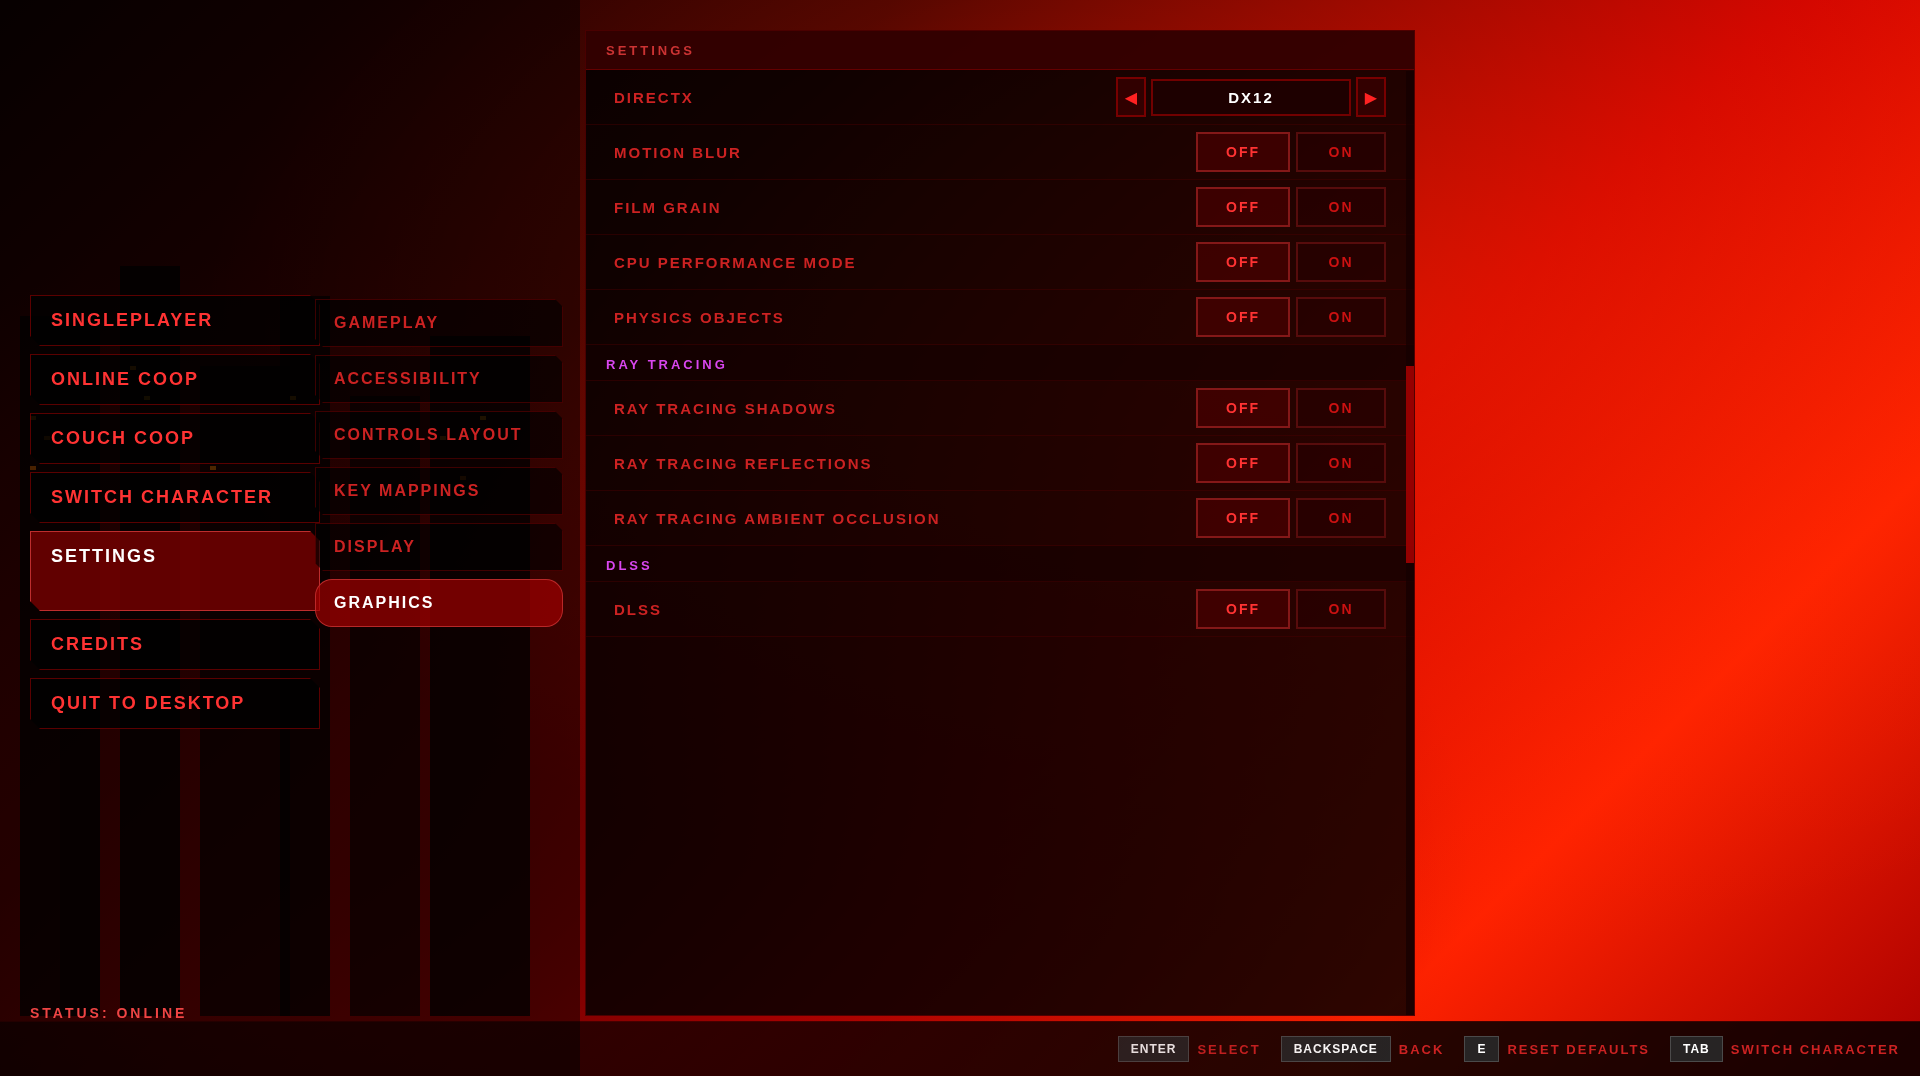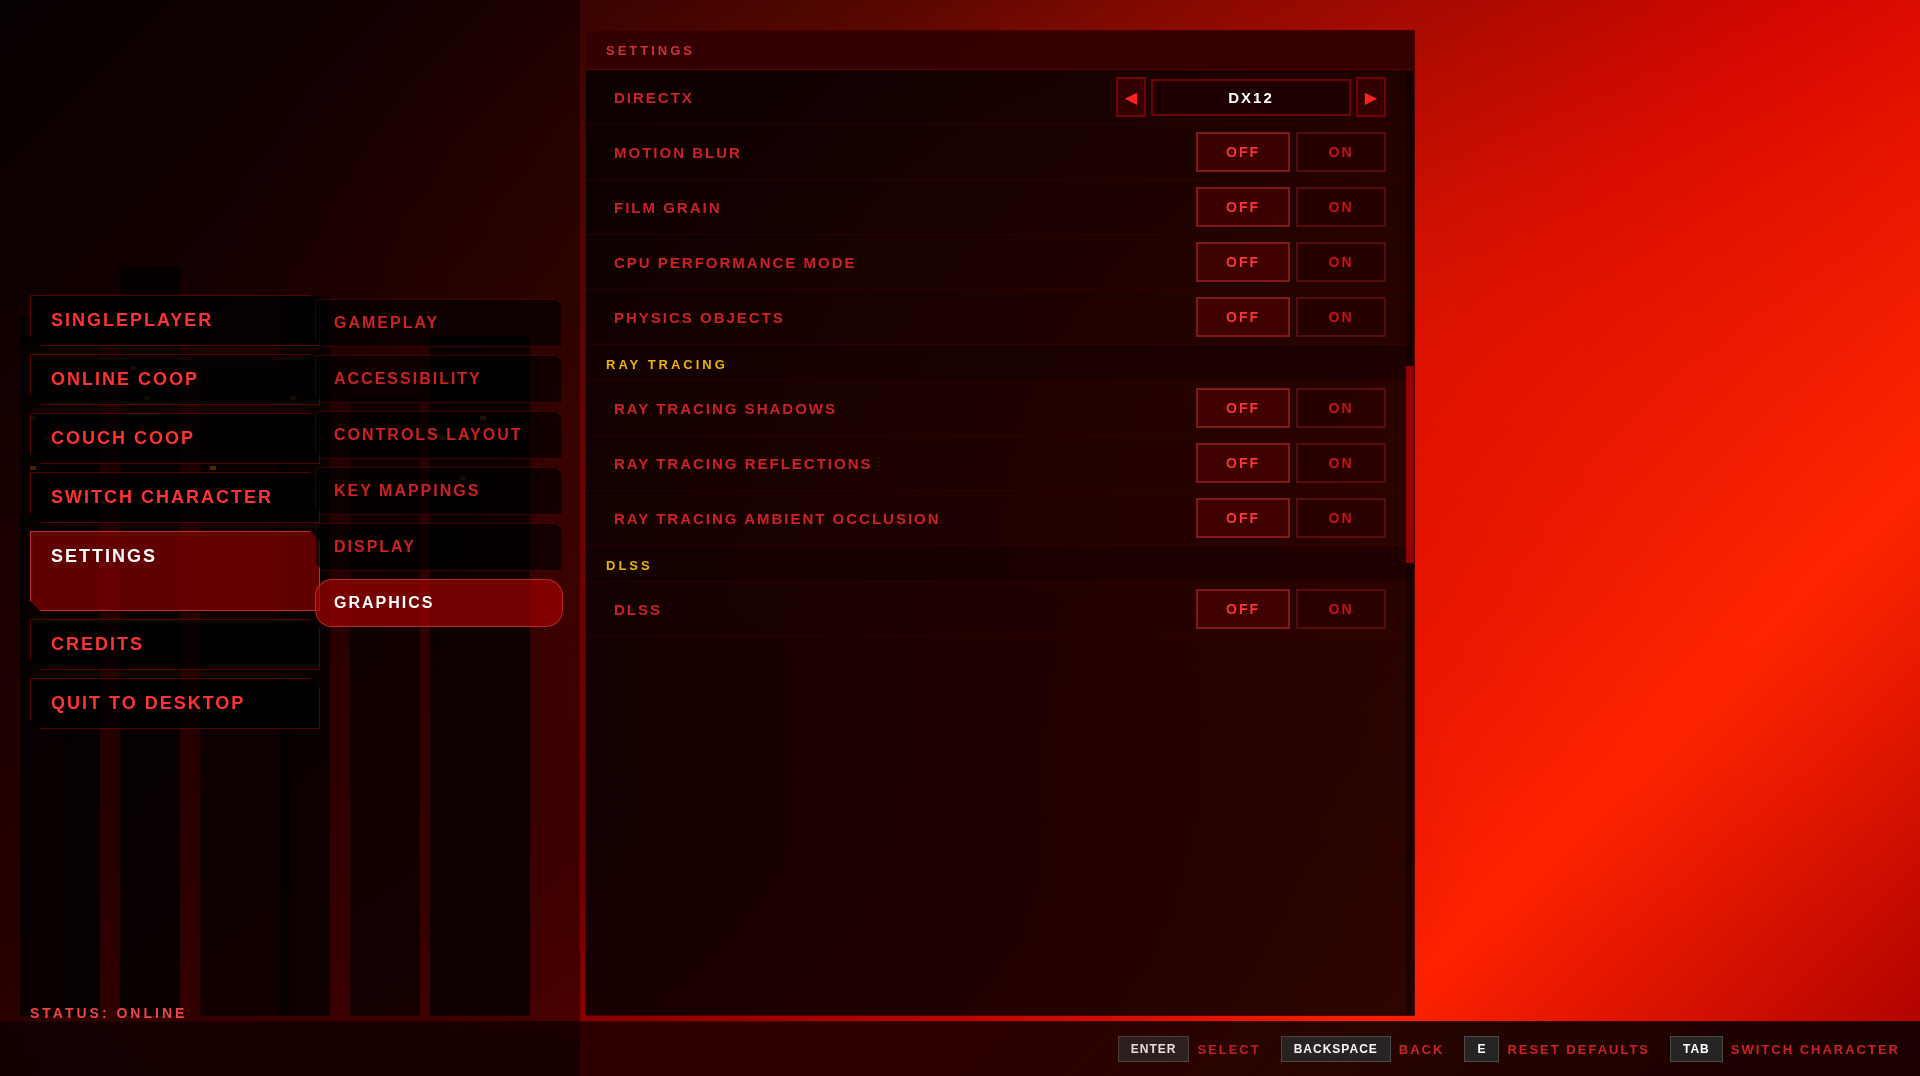--- a/index.html
+++ b/index.html
@@ -233,21 +233,21 @@
       font-weight: 900;
       letter-spacing: 2px;
       padding: 8px 30px;
       min-width: 200px;
       text-align: center;
     }
 
     
     .section-header {
       padding: 12px 20px 8px;
-      color: #eab308;
+      color: #d946ef;
       font-size: 13px;
       font-weight: 900;
       letter-spacing: 3px;
       text-transform: uppercase;
       background: rgba(20,0,0,0.5);
       border-bottom: 1px solid rgba(80,0,0,0.4);
     }
 
     
     .scroll-indicator {

